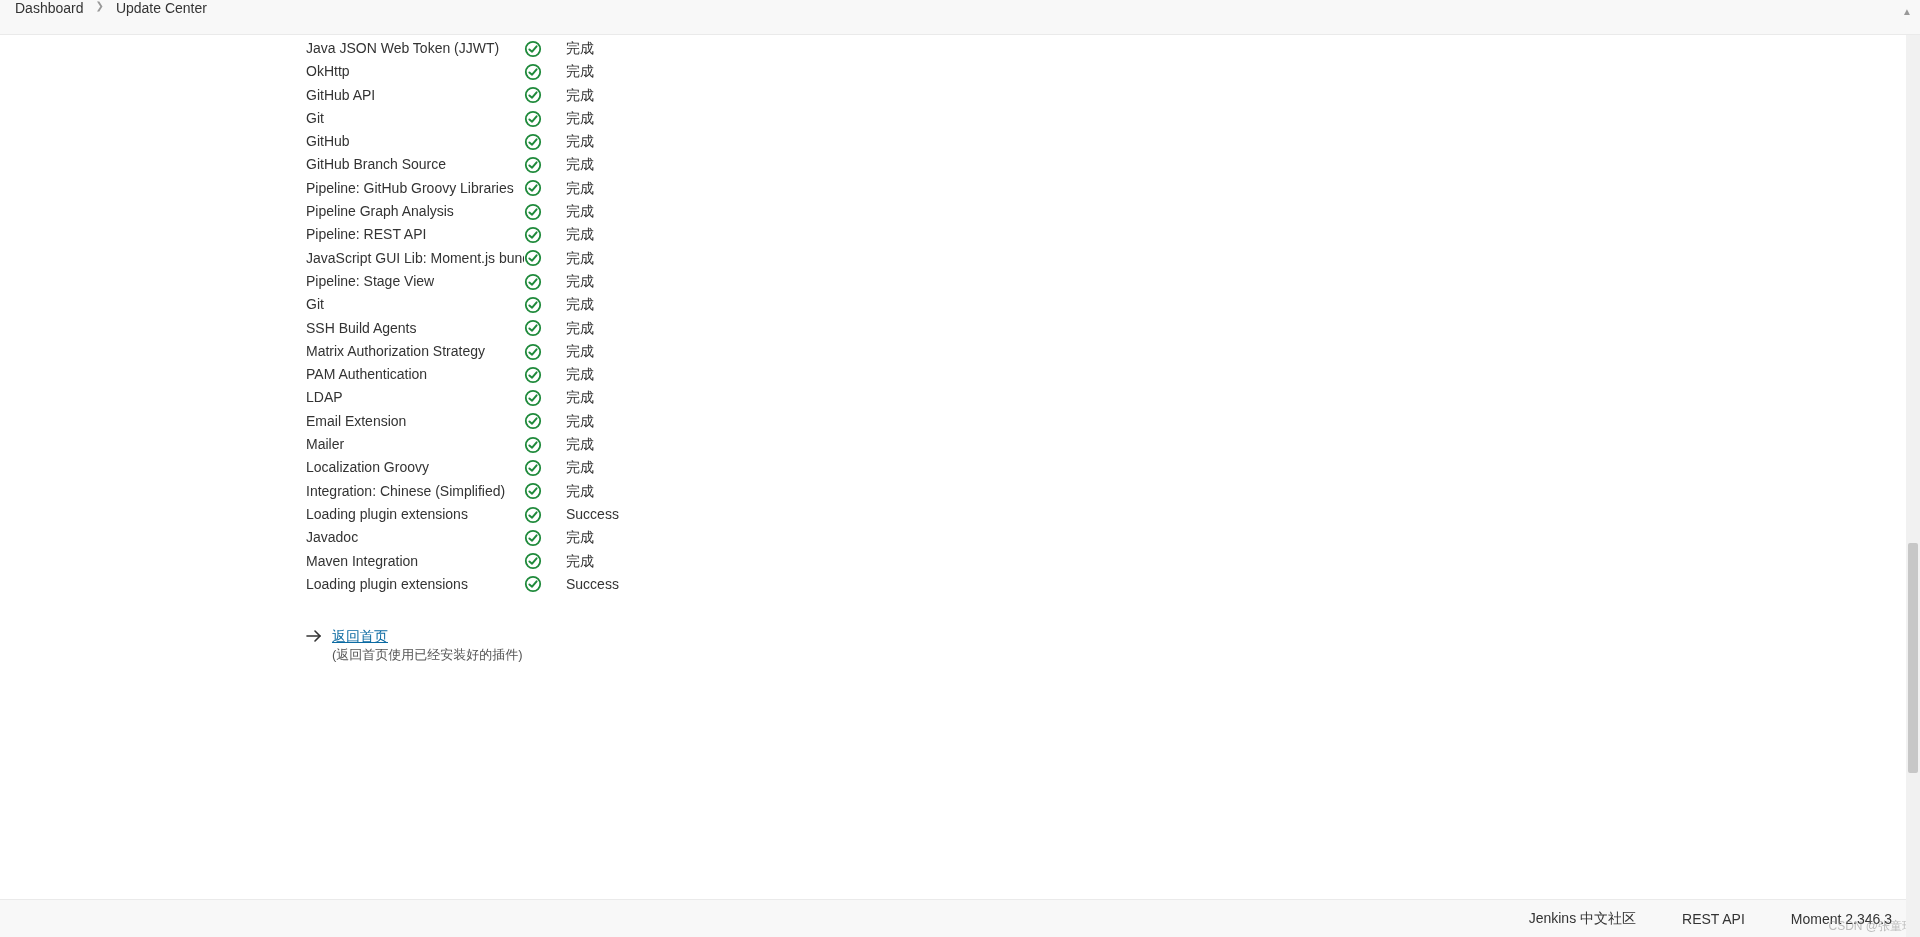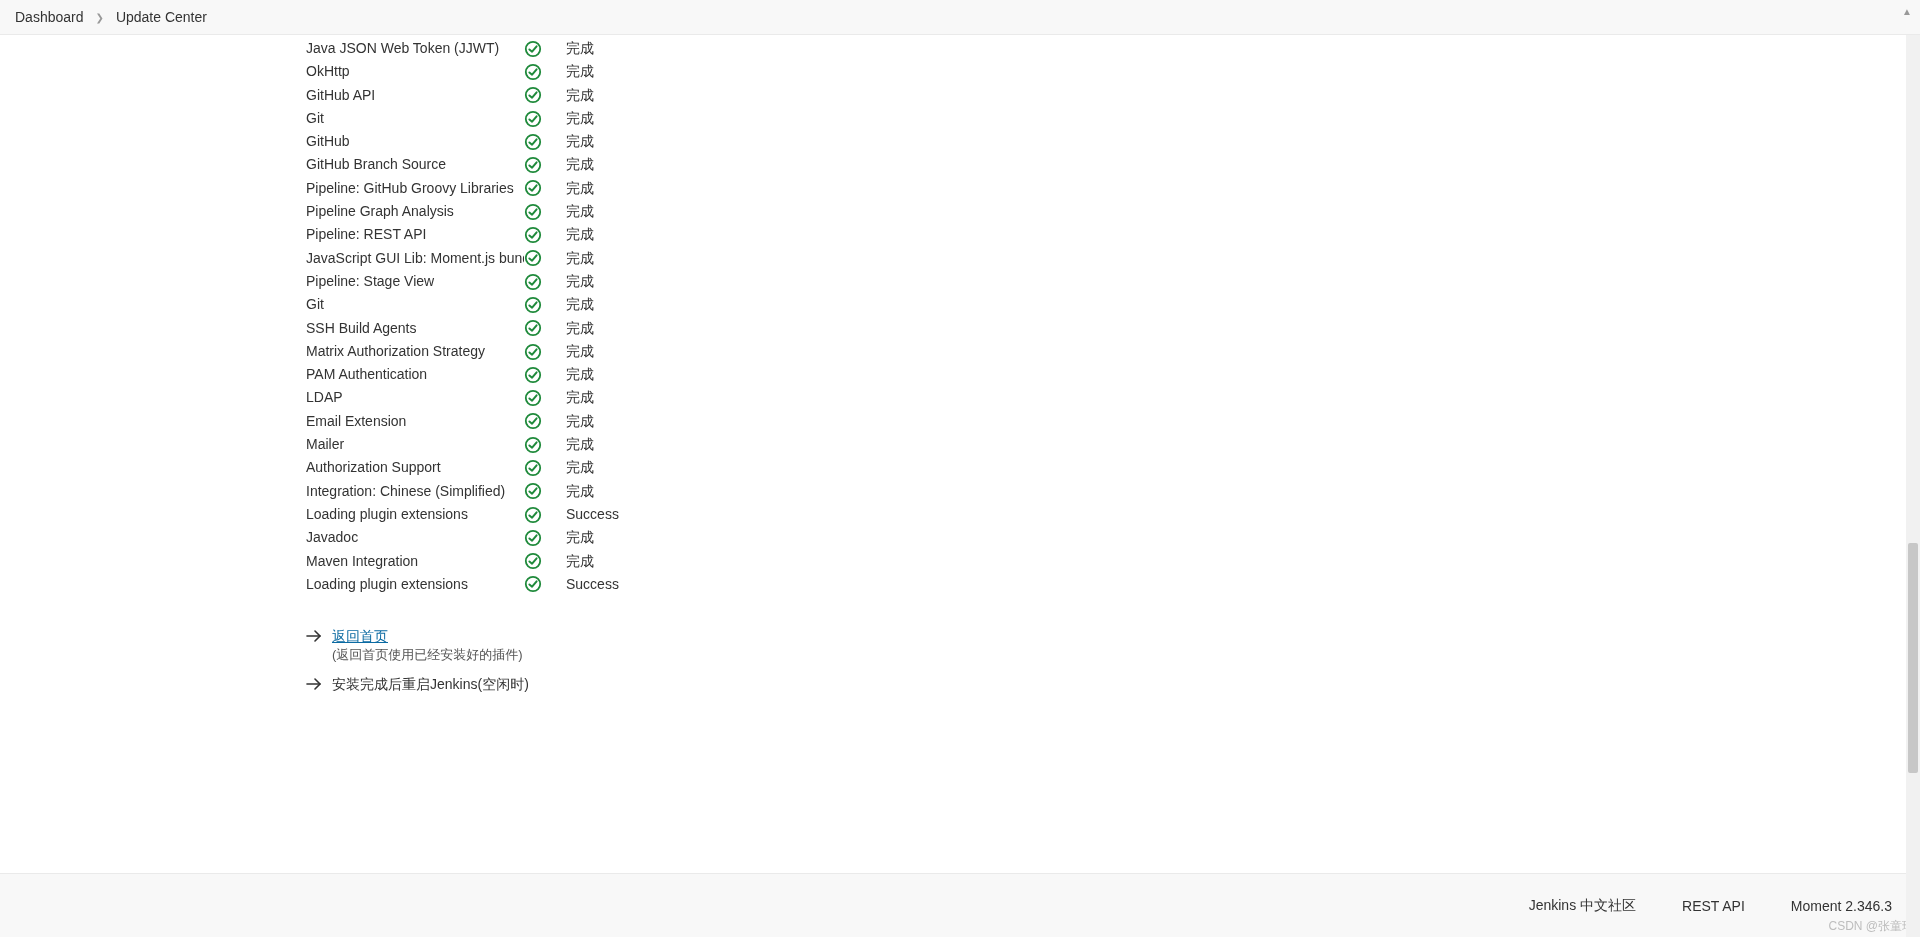--- a/index.html
+++ b/index.html
@@ -10,25 +10,25 @@
     color: #333;
     background: #fff;
     display: flex;
     flex-direction: column;
     min-height: 937px;
     position: relative;
   }
   
   .breadcrumb-bar {
     height: 35px;
-    padding: 12px 15px;
+    padding: 0 15px;
     background: #f8f8f8;
     border-bottom: 1px solid #eaeaea;
     display: flex;
-    align-items: center;
+    align-items: flex-start;
     color: #333;
   }
   .breadcrumb-item {
     font-size: 14px;
     cursor: pointer;
   }
   .breadcrumb-sep {
     margin: 0 12px;
     color: #999;
     font-size: 10px;
@@ -97,21 +97,21 @@
   .action-row .subtext {
     color: #555;
     font-size: 13px;
   }
   .action-row .plain { color: #333; }
   .arrow-icon { width: 16px; height: 12px; }
   .arrow-icon line, .arrow-icon polyline { stroke: #333; stroke-width: 1.6; fill: none; stroke-linecap: round; stroke-linejoin: round; }
 
   
   .footer {
-    height: 64px;
+    height: 38px;
     background: #f8f8f8;
     border-top: 1px solid #eaeaea;
     display: flex;
     align-items: center;
     justify-content: flex-end;
     padding: 0 28px;
     gap: 46px;
   }
   .footer-link {
     color: #333;
@@ -332,21 +332,21 @@
         <div class="plugin-name">Mailer</div>
         <div class="status-cell">
           <svg class="check-icon" viewBox="0 0 20 20">
             <circle cx="10" cy="10" r="8"></circle>
             <polyline points="6,10.5 9,13 14,7"></polyline>
           </svg>
           <span class="status-text">完成</span>
         </div>
       </div>
       <div class="plugin-row">
-        <div class="plugin-name">Authorization Support</div>
+        <div class="plugin-name">Localization Groovy</div>
         <div class="status-cell">
           <svg class="check-icon" viewBox="0 0 20 20">
             <circle cx="10" cy="10" r="8"></circle>
             <polyline points="6,10.5 9,13 14,7"></polyline>
           </svg>
           <span class="status-text">完成</span>
         </div>
       </div>
       <div class="plugin-row">
         <div class="plugin-name">Integration: Chinese (Simplified)</div>
@@ -404,27 +404,20 @@
     <div class="action-row">
       <svg class="arrow-icon" viewBox="0 0 16 12">
         <line x1="1" y1="6" x2="14" y2="6"></line>
         <polyline points="9,1 14,6 9,11"></polyline>
       </svg>
       <div>
         <div class="link-text">返回首页</div>
         <div class="subtext">(返回首页使用已经安装好的插件)</div>
       </div>
     </div>
-    <div class="action-row">
-      <svg class="arrow-icon" viewBox="0 0 16 12">
-        <line x1="1" y1="6" x2="14" y2="6"></line>
-        <polyline points="9,1 14,6 9,11"></polyline>
-      </svg>
-      <div class="plain">安装完成后重启Jenkins(空闲时)</div>
-    </div>
   </div>
 </div>
 
 <div class="footer">
   <span class="footer-link">Jenkins 中文社区</span>
   <span class="footer-link">REST API</span>
   <span class="footer-link">Moment 2.346.3</span>
 </div>
 
 <div class="watermark">CSDN @张童瑶</div>

